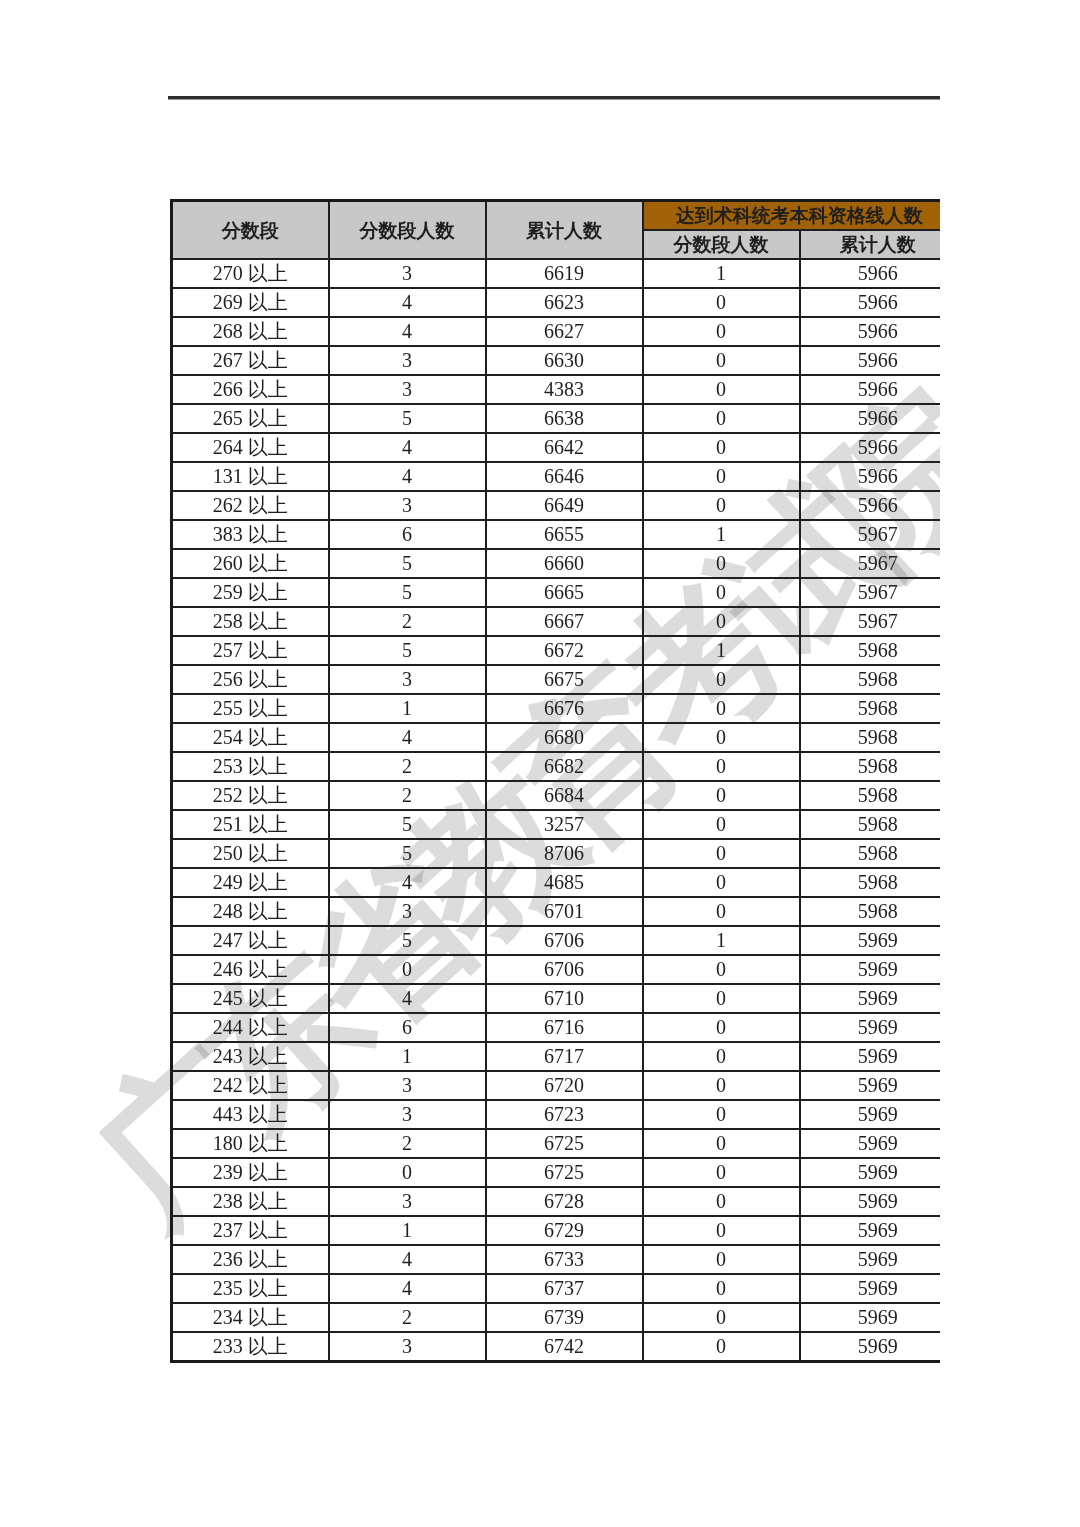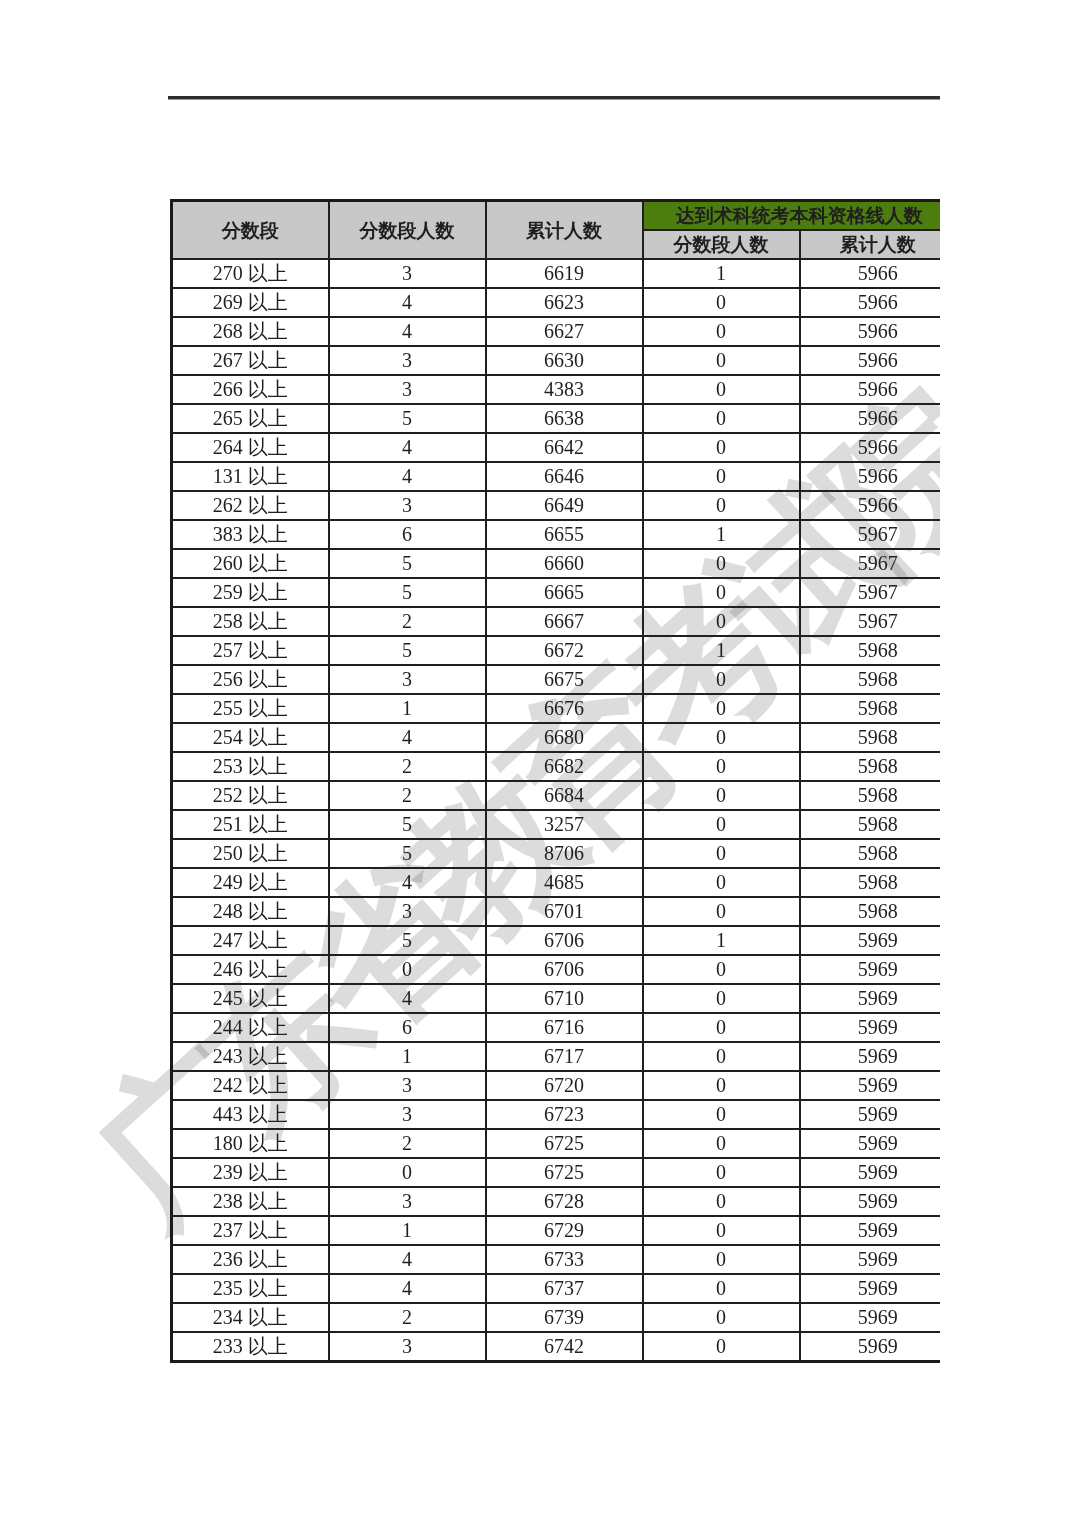--- a/index.html
+++ b/index.html
@@ -86,21 +86,21 @@
 
 <div class="page">
   <div class="top-rule"></div>
 
   <table class="score-table">
     <thead>
       <tr>
         <th rowspan="2" style="background: rgb(200, 200, 200);">分数段</th>
         <th rowspan="2" style="background: rgb(200, 200, 200);">分数段人数</th>
         <th rowspan="2" style="background: rgb(200, 200, 200);">累计人数</th>
-        <th colspan="2" class="qual-group" style="background: #4d7c0f;">达到术科统考本科资格线人数</th>
+        <th colspan="2" class="qual-group" style="background: #a16207;">达到术科统考本科资格线人数</th>
       </tr>
       <tr class="sub-header">
         <th style="background: rgb(200, 200, 200);">分数段人数</th>
         <th style="background: rgb(200, 200, 200);">累计人数</th>
       </tr>
     </thead>
     <tbody id="table-body">
         <tr>
           <td>270 以上</td>
           <td>3</td>

